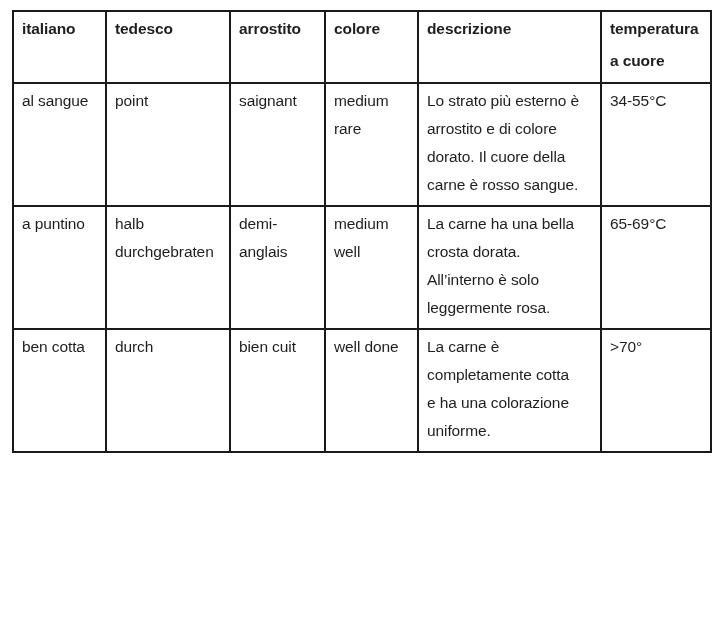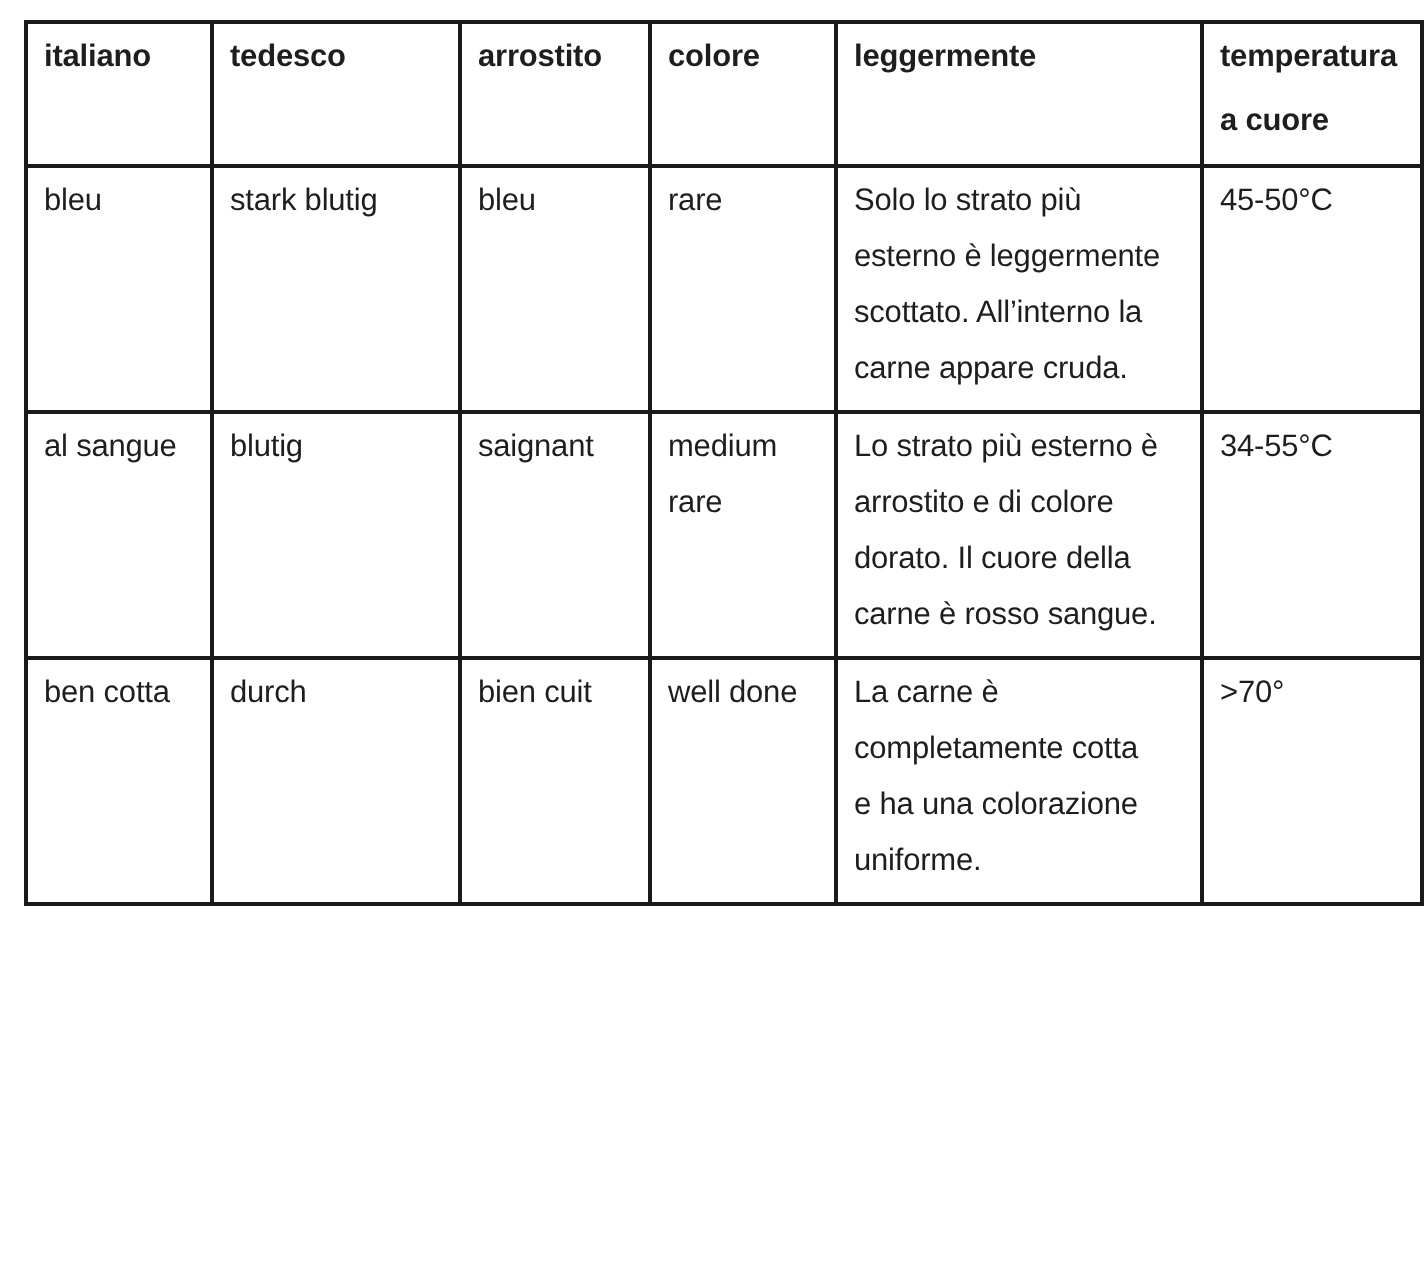--- a/index.html
+++ b/index.html
@@ -66,48 +66,51 @@
       <col style="width:93px">
       <col style="width:183px">
       <col style="width:110px">
     </colgroup>
     <thead>
       <tr class="header-row">
         <th>italiano</th>
         <th>tedesco</th>
         <th>arrostito</th>
         <th>colore</th>
-        <th>leggermente</th>
+        <th>descrizione</th>
         <th>temperatura
 a cuore</th>
       </tr>
     </thead>
     <tbody>
-      <tr class="body-row-0">
-        <td>bleu</td>
-        <td>stark blutig</td>
-        <td>bleu</td>
-        <td>rare</td>
-        <td>Solo lo strato più
-esterno è leggermente
-scottato. All’interno la
-carne appare cruda.</td>
-        <td>45-50°C</td>
-      </tr>
       <tr class="body-row-1">
         <td>al sangue</td>
-        <td>blutig</td>
+        <td>point</td>
         <td>saignant</td>
         <td>medium
 rare</td>
         <td>Lo strato più esterno è
 arrostito e di colore
 dorato. Il cuore della
 carne è rosso sangue.</td>
         <td>34-55°C</td>
+      </tr>
+      <tr class="body-row-3">
+        <td>a puntino</td>
+        <td>halb
+durchgebraten</td>
+        <td>demi-
+anglais</td>
+        <td>medium
+well</td>
+        <td>La carne ha una bella
+crosta dorata.
+All’interno è solo
+leggermente rosa.</td>
+        <td>65-69°C</td>
       </tr>
       <tr class="body-row-4">
         <td>ben cotta</td>
         <td>durch</td>
         <td>bien cuit</td>
         <td>well done</td>
         <td>La carne è
 completamente cotta
 e ha una colorazione
 uniforme.</td>

